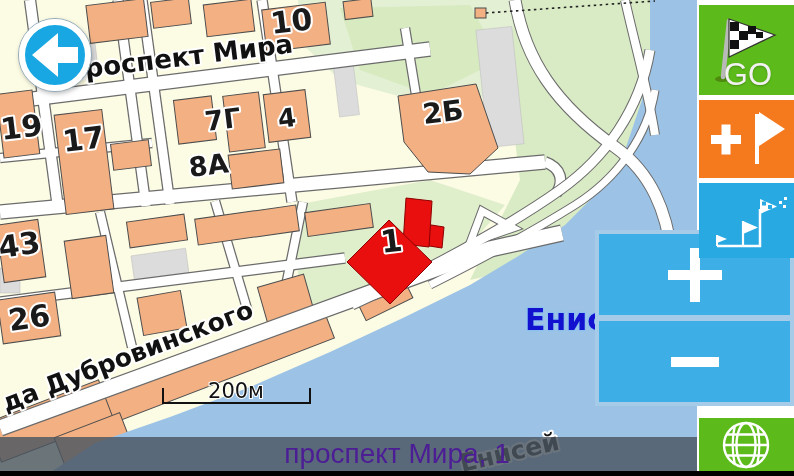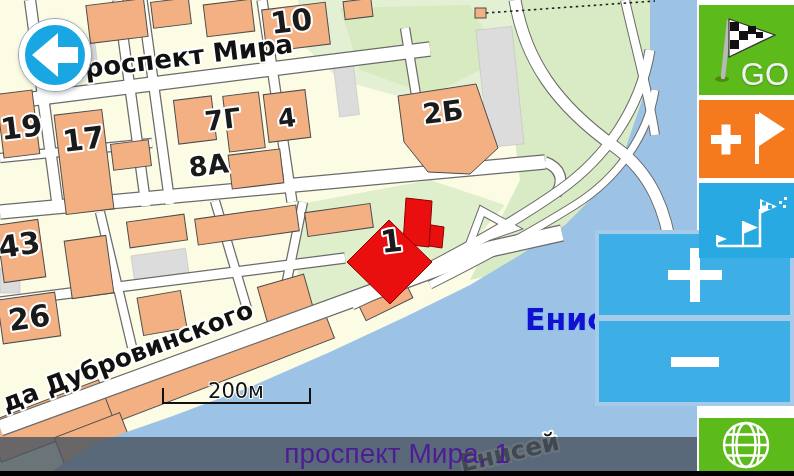--- a/index.html
+++ b/index.html
@@ -16,21 +16,21 @@
   .wlabel{font-family:"DejaVu Sans",sans-serif;font-weight:bold;fill:#1211D0;
           stroke:#8CC0EE;stroke-width:2.5px;paint-order:stroke;stroke-linejoin:round;}
 
   
   .sidebar-bg{position:absolute;left:697px;top:0;width:97px;height:476px;background:#fff;z-index:29;}
   .side-btn{position:absolute;left:699px;width:95px;z-index:31;cursor:pointer;}
   .btn-go{top:5px;height:90px;background:#5CBB1A;}
   .btn-add{top:100px;height:78px;background:#F5791D;}
   .btn-route{top:183px;height:75px;background:#29A9E2;}
   .btn-globe{top:418px;height:54px;background:#5CBB1A;}
-  .go-label{position:absolute;right:5px;bottom:2px;font-size:31px;color:#F2F2F2;
+  .go-label{position:absolute;right:22px;bottom:2px;font-size:31px;color:#F2F2F2;
             font-family:"Liberation Sans",sans-serif;text-shadow:0 1px 2px rgba(0,0,0,0.25);}
 
   
   .zoom-panel{position:absolute;left:595px;top:230px;width:191px;height:168px;
               background:#3EAFE6;border:4px solid #A6CBE9;z-index:30;}
   .zoom-half{position:absolute;left:0;width:100%;height:81px;display:flex;
              align-items:center;justify-content:center;cursor:pointer;}
   .zoom-in{top:0;}
   .zoom-out{top:87px;}
   .zoom-divider{position:absolute;left:0;top:81px;width:100%;height:6px;background:#A6CBE9;}

